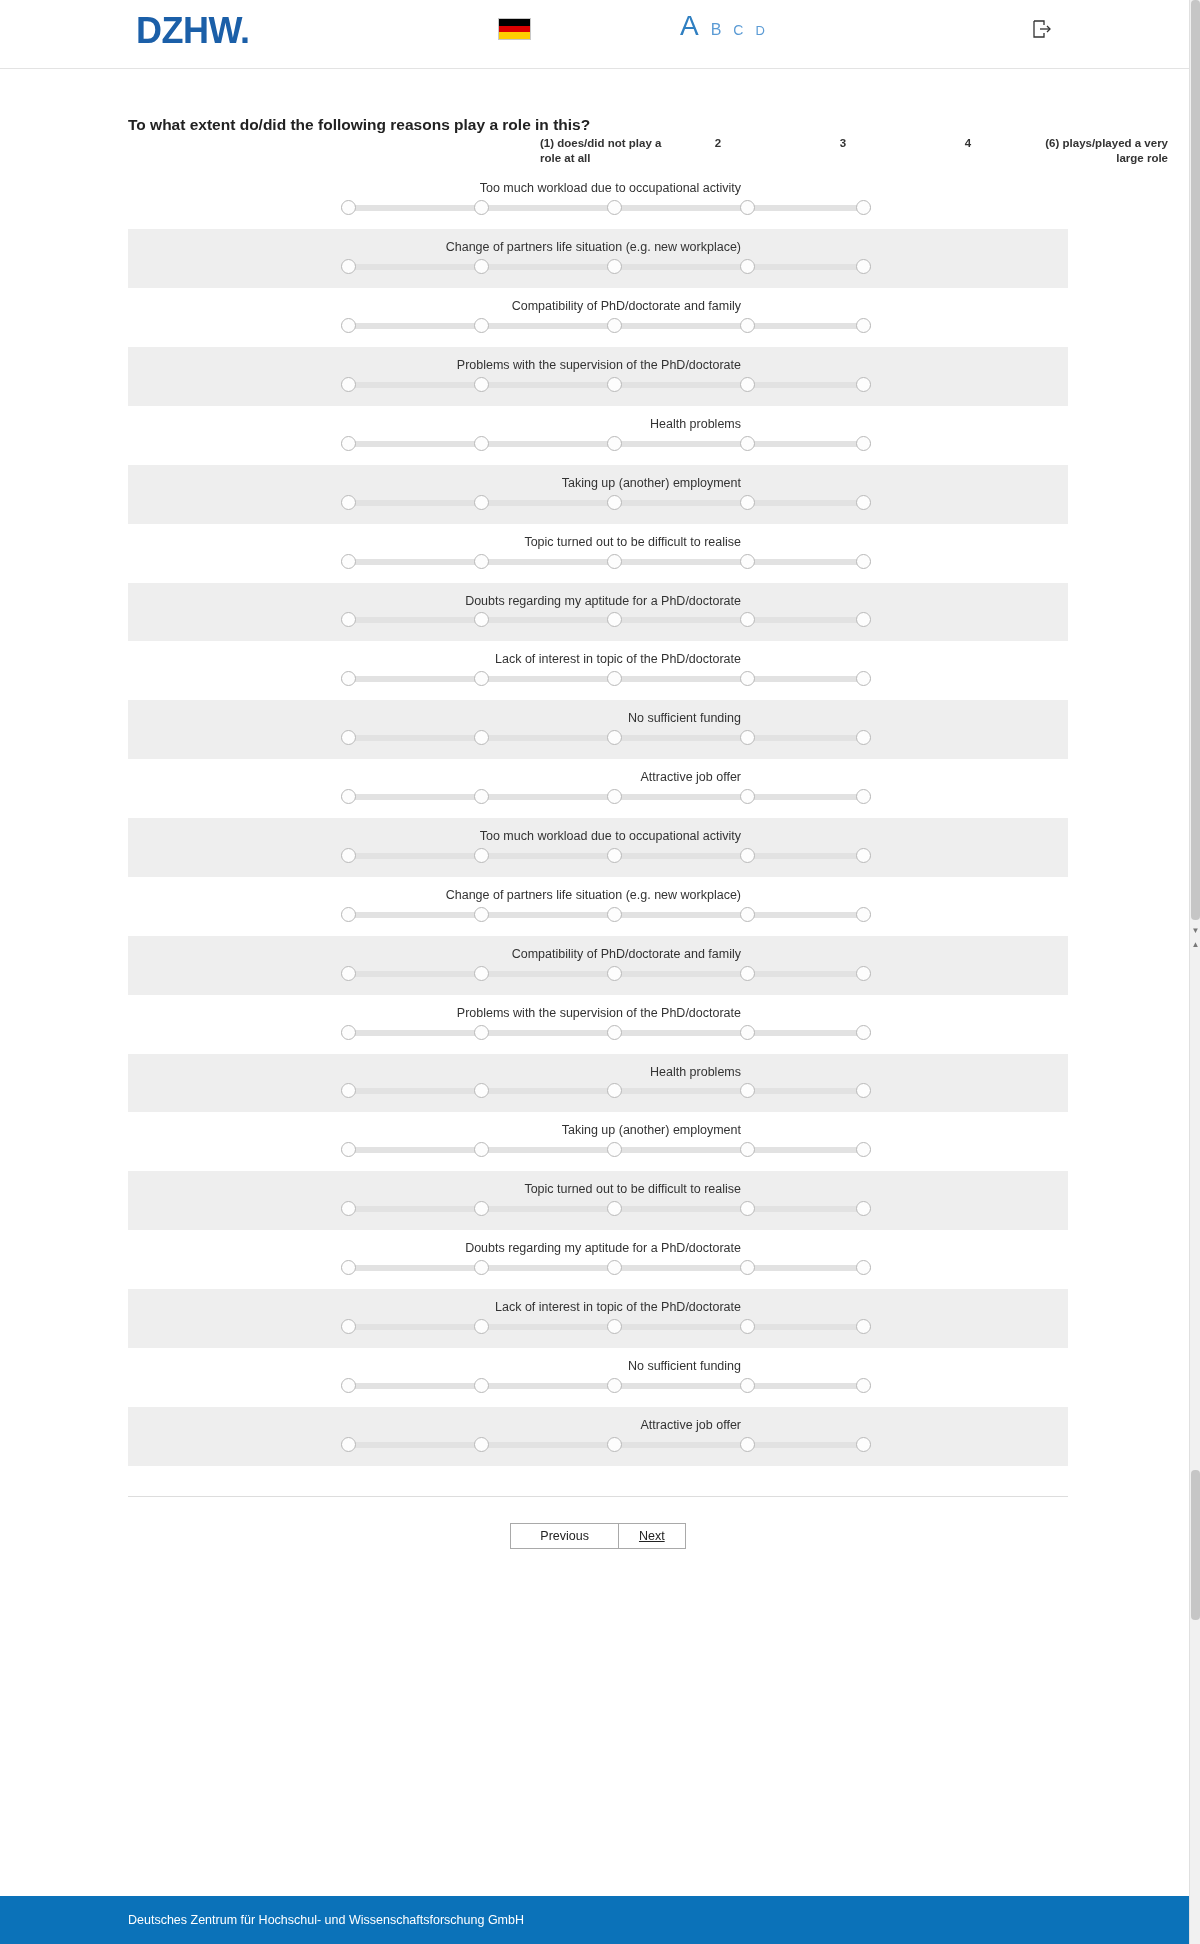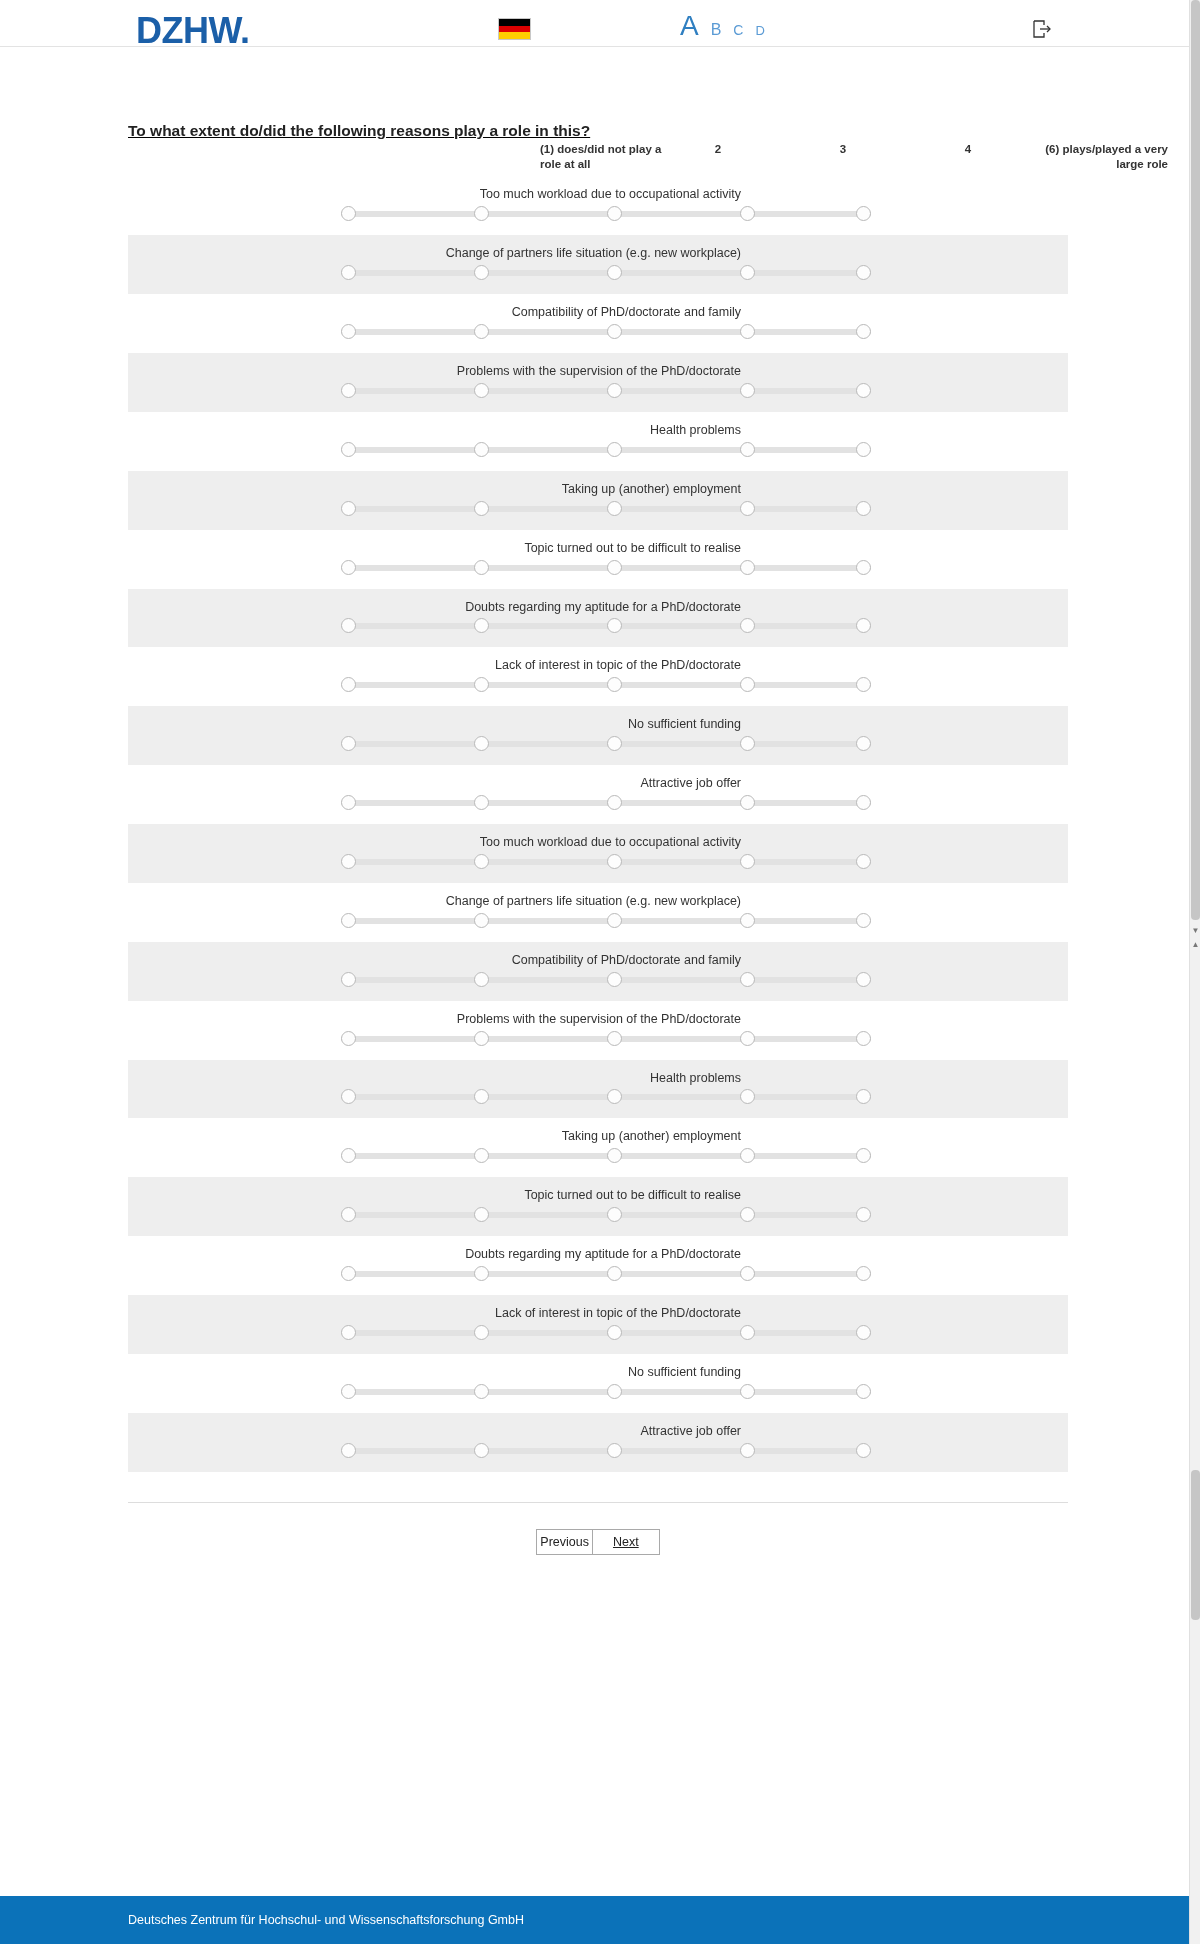--- a/index.html
+++ b/index.html
@@ -11,21 +11,21 @@
   body {
     width: 1200px;
     height: 1944px;
     position: relative;
     overflow: hidden;
   }
 
   
   .header {
     position: relative;
-    height: 47px;
+    height: 69px;
     background: #ffffff;
     border-bottom: 1px solid #e3e3e3;
     display: flex;
     align-items: center;
     padding-left: 20px;
   }
   .logo {
     position: absolute;
     left: 136px;
     top: 10px;
@@ -72,23 +72,22 @@
     color: #333;
   }
   .logout svg { display: block; }
 
   
   .content {
     position: relative;
     padding: 0 0 0 0;
   }
   .question-block {
-    margin: 73px 0 0 128px;
+    margin: 45px 0 0 128px;
     width: 940px;
-    text-decoration: underline;
   }
   .q-line {
     font-size: 15.5px;
     font-weight: bold;
     color: #222;
     line-height: 1.45;
   }
 
   .matrix {
     margin-left: 128px;
@@ -172,21 +171,21 @@
     display: flex;
     justify-content: center;
   }
   .nav-buttons .btn-group { display: flex; }
   .nav-buttons button {
     font-family: "Liberation Sans", sans-serif;
     font-size: 12.5px;
     color: #222;
     background: #ffffff;
     border: 1px solid #a9a9a9;
-    padding: 5px 3px;
+    padding: 5px 29px;
     cursor: pointer;
   }
   .nav-buttons button.next { border-left: none; padding: 5px 20px; text-decoration: underline; }
 
   
   .footer {
     position: absolute;
     left: 0;
     bottom: 0;
     width: 1189px;

